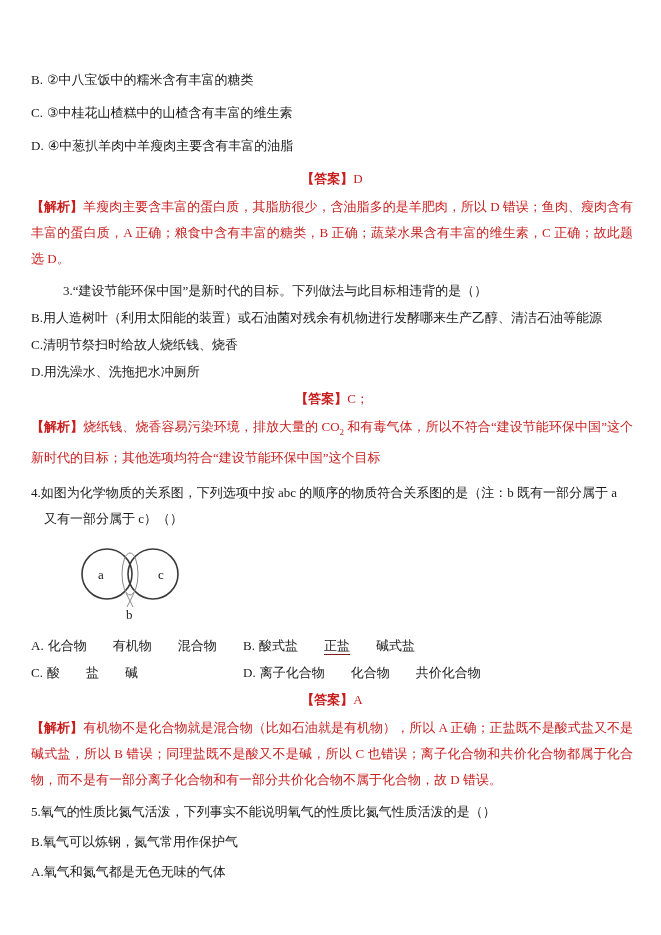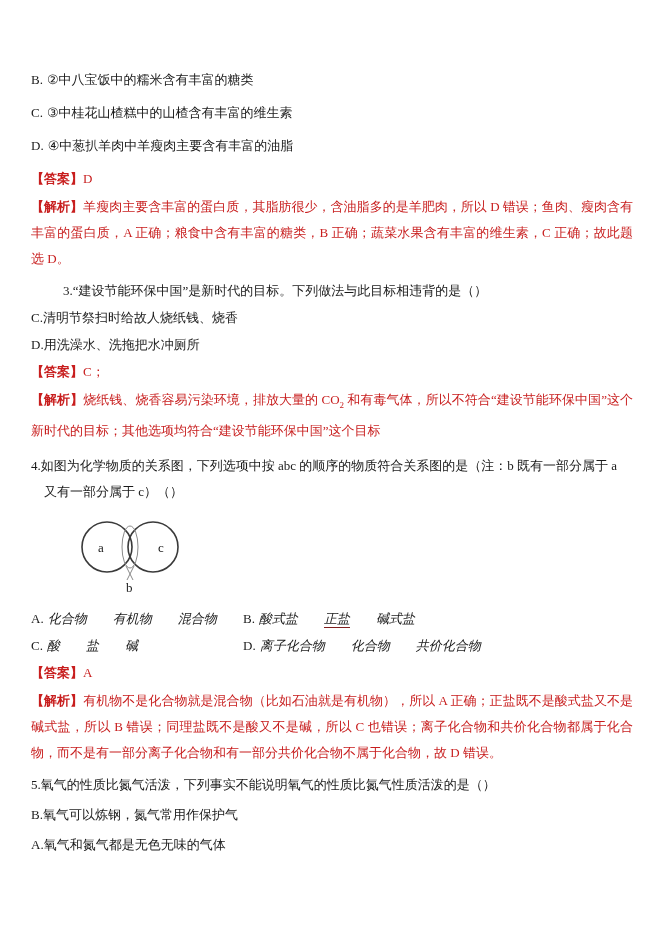--- a/index.html
+++ b/index.html
@@ -15,40 +15,40 @@
 
   .line { line-height: 20px; white-space: nowrap; }
   .optline-wide { margin-bottom: 13px; }   
   .optline { margin-bottom: 7px; }         
   .optline-q5 { margin-bottom: 10px; }
   .opt-label { margin-right: 4px; }
 
   .red { color: #c81e1e; }
   .tag { font-weight: bold; }
 
-  .answer-row { line-height: 20px; margin-bottom: 5px; }
+  .answer-row { line-height: 20px; margin-bottom: 5px; text-align: center; }
   .analysis {
     line-height: 26px;
     text-align: justify;
     margin: 0 0 9px 0;
   }
   .stem { line-height: 20px; margin-bottom: 7px; margin-left: 32px; }
   .hang {
     line-height: 26px;
     padding-left: 13px;
     text-indent: -13px;
     margin: 0 0 4px 0;
   }
   .sub { font-size: 9px; vertical-align: sub; }
 
   .venn-wrap { margin: 6px 0 10px 41px; }
 
   .q4row { display: flex; line-height: 20px; margin-bottom: 7px; }
   .q4cell-a { width: 212px; }
-  .gitem { margin-right: 26px; font-style: italic; }
+  .gitem { margin-right: 26px; }
   .gitem:last-child { margin-right: 0; }
   .underline { border-bottom: 1px solid #7f1d1d; padding-bottom: 1px; }
 
   .q5stem { line-height: 20px; margin-bottom: 10px; }
 
   svg text {
     font-family: "Liberation Serif", "DejaVu Serif", serif;
     font-size: 13px;
     fill: #1a1a1a;
   }
@@ -69,20 +69,23 @@
   </div>
 
   <div class="answer-row red">
     <span class="tag">【答案】</span><span>D</span>
   </div>
   <p class="analysis red">
     <span class="tag">【解析】</span><span>羊瘦肉主要含丰富的蛋白质，其脂肪很少，含油脂多的是羊肥肉，所以 D 错误；鱼肉、瘦肉含有丰富的蛋白质，A 正确；粮食中含有丰富的糖类，B 正确；蔬菜水果含有丰富的维生素，C 正确；故此题选 D。</span>
   </p>
 
   <div class="stem">3.“建设节能环保中国”是新时代的目标。下列做法与此目标相违背的是（）</div>
+  <div class="line optline">
+    <span>B.</span><span>用人造树叶（利用太阳能的装置）或石油菌对残余有机物进行发酵哪来生产乙醇、清洁石油等能源</span>
+  </div>
   <div class="line optline">
     <span>C.</span><span>清明节祭扫时给故人烧纸钱、烧香</span>
   </div>
   <div class="line optline">
     <span>D.</span><span>用洗澡水、洗拖把水冲厕所</span>
   </div>
 
   <div class="answer-row red">
     <span class="tag">【答案】</span><span>C；</span>
   </div>

